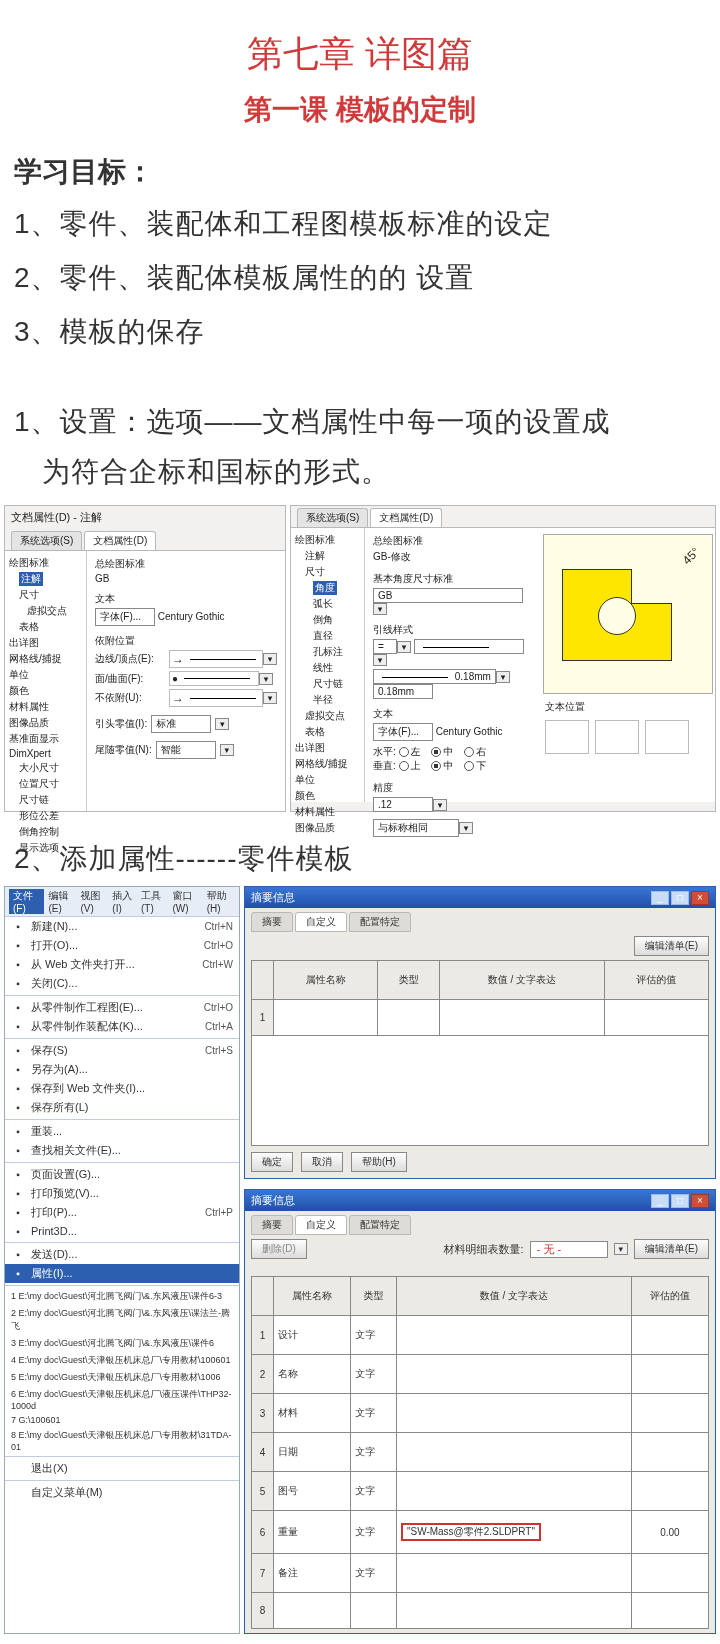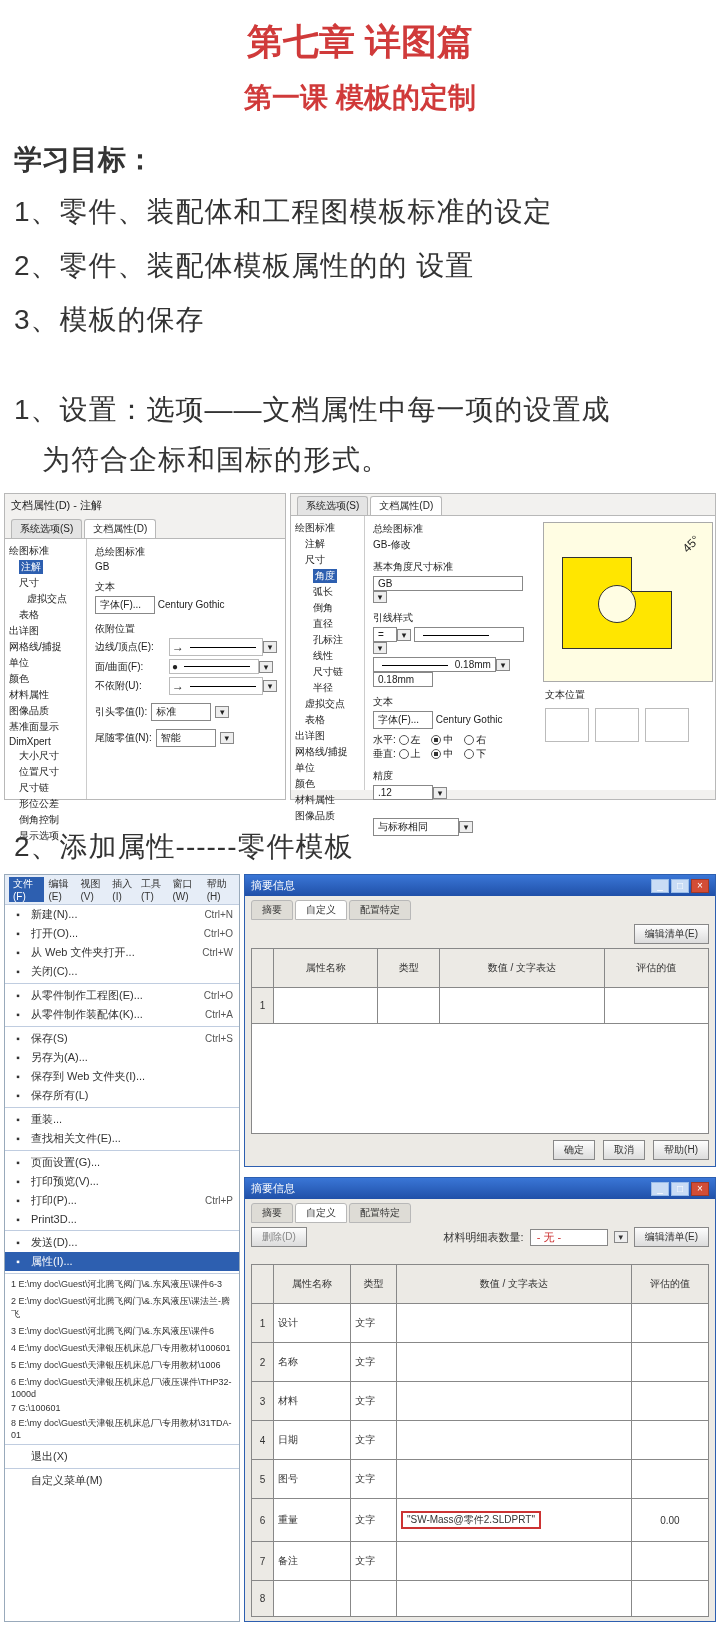--- a/index.html
+++ b/index.html
@@ -1,17 +1,17 @@
 <!DOCTYPE html>
 <html><head>
 <meta charset="utf-8">
 <style>
 *{box-sizing:border-box;margin:0;padding:0}
 body{width:720px;font-family:"Microsoft YaHei",SimSun,sans-serif;background:#fff;color:#333}
-.chapter-title{color:#d03a3a;font-size:36px;font-weight:bold;text-align:center;padding-top:18px}
+.chapter-title{color:#d03a3a;font-size:36px;font-weight:normal;text-align:center;padding-top:30px}
 .lesson-title{color:#d03a3a;font-size:28px;font-weight:bold;text-align:center;padding:12px 0 18px}
 .goal-head{font-size:28px;font-weight:bold;padding:6px 14px}
 .goal-line{font-size:28px;padding:8px 14px;letter-spacing:1px}
 .sect{font-size:28px;padding:18px 14px 8px;letter-spacing:1px}
 .indent{padding-left:42px}
 
 
 .dlg-row{display:flex;padding:6px 4px 10px;gap:4px}
 .dlg{background:#f2f1ef;border:1px solid #b8b8b8;font-size:10px;color:#222;flex:1}
 .dlg-title{padding:4px 6px;font-size:11px}
@@ -63,21 +63,21 @@
 .win-body{background:#eceae5;padding:4px 6px}
 .win-tabs{display:flex;gap:2px;margin-bottom:4px}
 .wtab{padding:2px 10px;border:1px solid #b8b8b8;background:#fff;border-radius:3px 3px 0 0;font-size:10px}
 .wtab.off{background:#dedcd6}
 .btn{border:1px solid #888;background:linear-gradient(#fdfdfd,#dcdcdc);padding:2px 10px;font-size:10px;display:inline-block}
 .tbl{width:100%;border-collapse:collapse;font-size:10px;background:#fff}
 .tbl th,.tbl td{border:1px solid #888;padding:12px 4px;text-align:center}
 .tbl th{background:#eceae5;font-weight:normal}
 .rownum{background:#eceae5;width:22px}
 .red-box{border:2px solid #c33;padding:0 4px;display:inline-block}
-.btn-row{display:flex;gap:8px;justify-content:flex-end;padding:6px 0 2px}
+.btn-row{display:flex;gap:8px;padding:6px 0 2px}
 .bom-lbl{font-size:11px}
 .sel-red{border:1px solid #888;color:#c33;padding:0 6px;background:#fff;display:inline-block;min-width:78px}
 </style>
 </head>
 <body>
 
 <div class="chapter-title">第七章 详图篇</div>
 <div class="lesson-title">第一课   模板的定制</div>
 
 <div class="goal-head">学习目标：</div>
@@ -218,21 +218,21 @@
           </div>
           <div>
             <span>垂直:</span>
             <span class="rbl"><span class="radio"></span><span>上</span></span>
             <span class="rbl"><span class="radio on"></span><span>中</span></span>
             <span class="rbl"><span class="radio"></span><span>下</span></span>
           </div>
         </div>
         <div class="grp"><div class="lbl">精度</div>
           <span class="sel-box">.12</span><span class="arrow-btn">▾</span><br>
-          <span class="sel-box" style="margin-top:18px;min-width:86px">与标称相同</span><span class="arrow-btn">▾</span></div>
+          <span class="sel-box" style="margin-top:7px;min-width:86px">与标称相同</span><span class="arrow-btn">▾</span></div>
       </div>
       <div class="right-col" style="width:178px;padding:2px">
         <div class="preview-box">
           <div class="shape"></div>
             <div class="circle"></div>
           <div class="angle">45°</div>
         </div>
         <div class="lbl" style="padding:2px 6px">文本位置</div>
         <div class="txt-pos" style="padding:0 6px">
           <div class="pos-box"></div>

